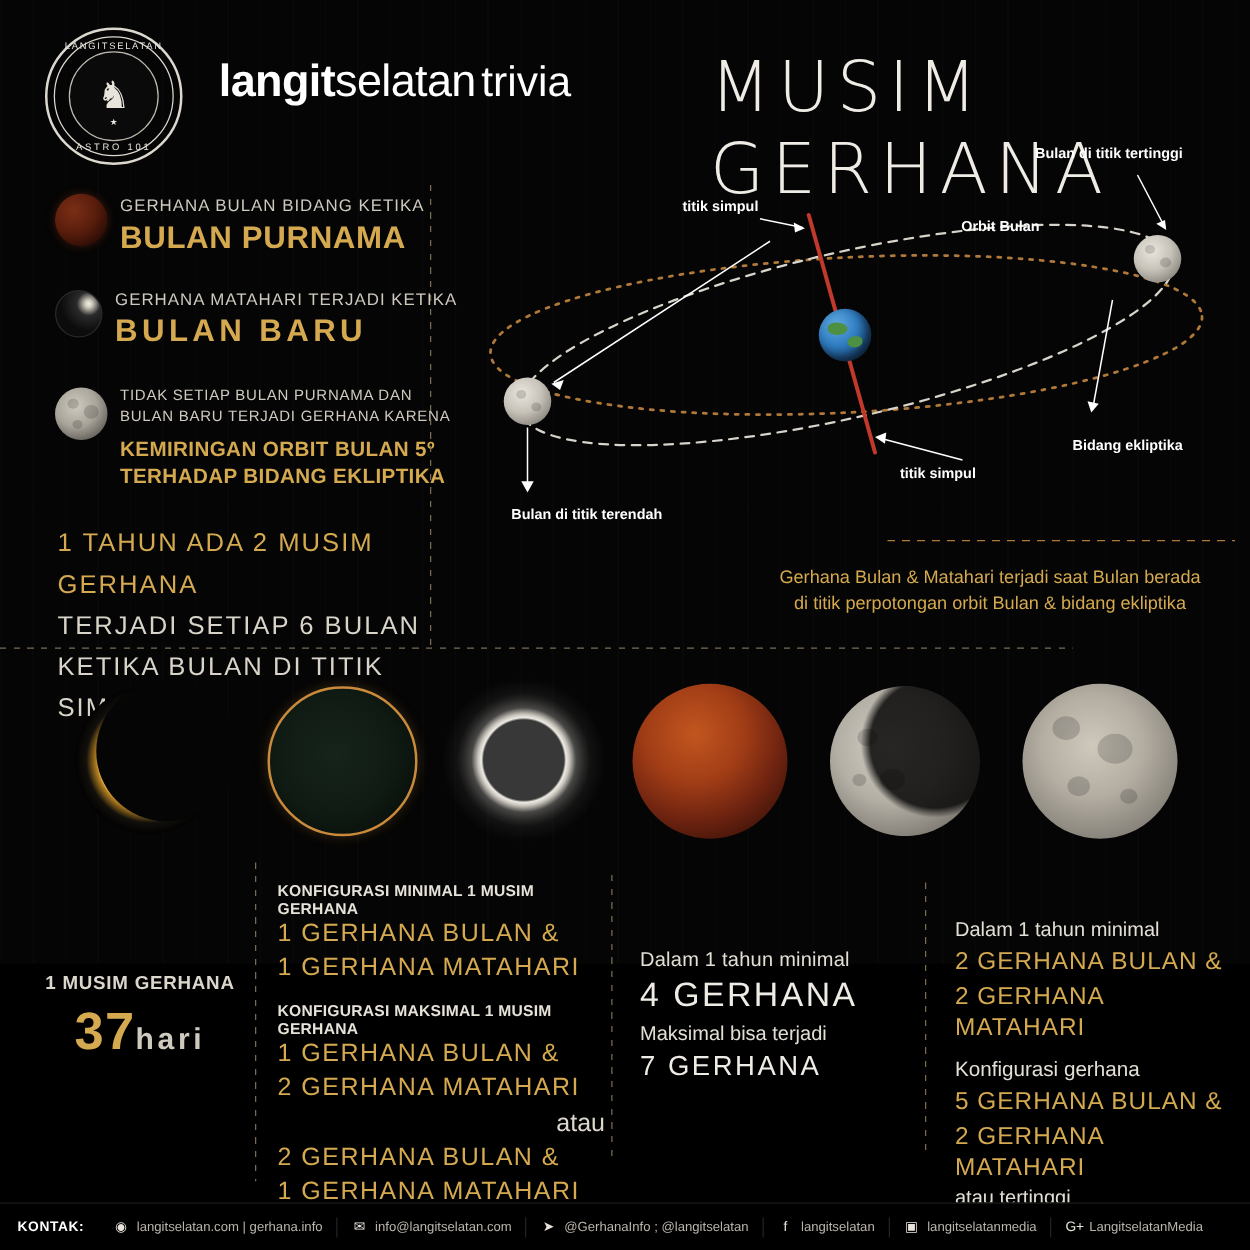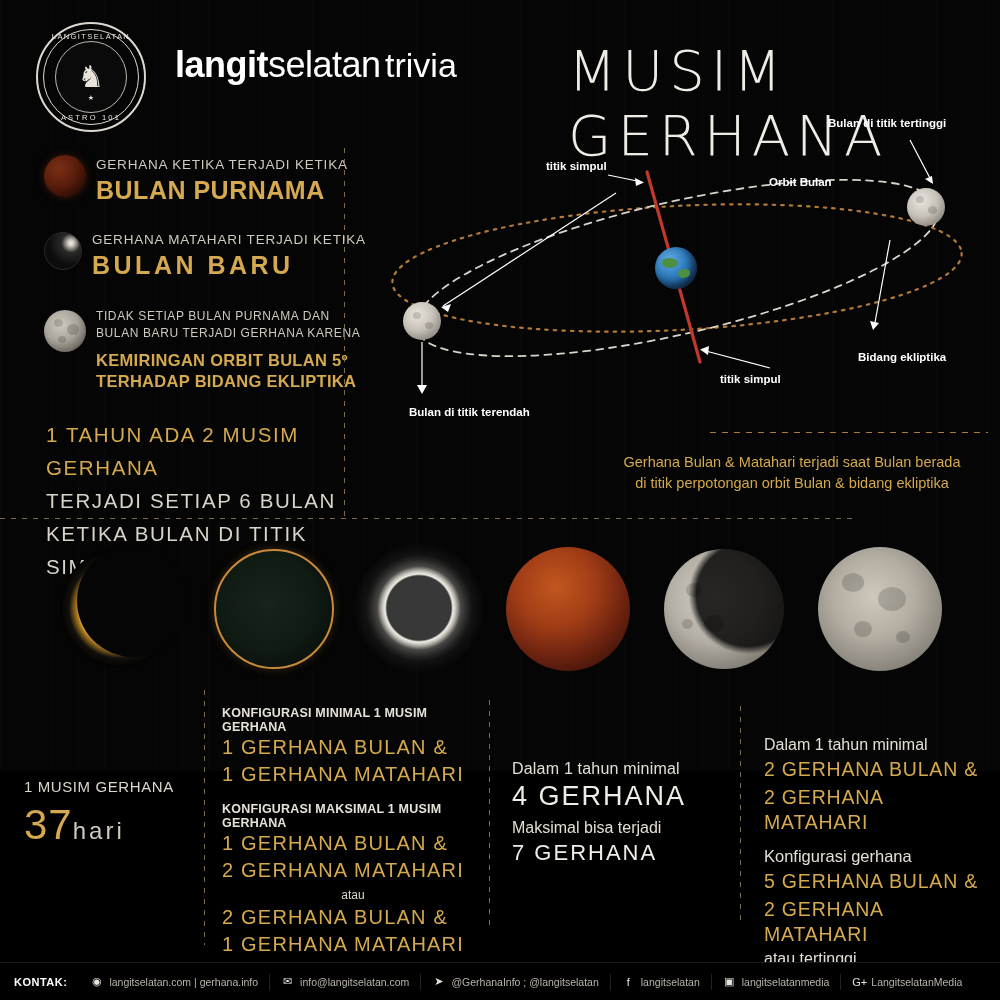--- a/index.html
+++ b/index.html
@@ -163,30 +163,30 @@
     background:
       radial-gradient(circle at 70% 38%, rgba(0,0,0,0.82) 0 46%, rgba(0,0,0,0) 53%),
       radial-gradient(circle at 42% 40%, #d6d2c9 0%, #b4afa5 45%, #7d7971 78%, #4a4741 100%);
   }
   #ecl6 { left: 818px; top: 547px; width: 124px; height: 124px;
     background: radial-gradient(circle at 45% 40%, #cfc9bd 0%, #b3ada2 40%, #8c877e 72%, #5d5a54 100%);
   }
   .crater { position:absolute; border-radius:50%; background: rgba(0,0,0,0.16); }
 
   
-  #blk1 { left: 24px; top: 778px; width: 176px; text-align: left; }
+  #blk1 { left: 24px; top: 778px; width: 176px; text-align: center; font-weight: bold; }
   #blk1 .l1 { font-size: 15px; letter-spacing: 0.6px; color: #dcd7cc; }
   #blk1 .l2 { margin-top: 6px; }
   #blk1 .num { font-size: 42px; color: #d4a94f; letter-spacing: 1px; }
   #blk1 .unit { font-size: 24px; color: #cfcabf; letter-spacing: 3px; }
 
   #blk2 { left: 222px; top: 706px; width: 262px; }
   .kmini { font-size: 12.5px; font-weight: bold; letter-spacing: 0.2px; color: #e6e2d8; }
   .kgold { font-size: 20px; letter-spacing: 1.2px; color: #d4a94f; line-height: 27px; }
-  .katau { font-size: 12px; color: #dcd7cc; text-align: center; margin: 4px 0 2px 0; }
+  .katau { font-size: 20px; color: #dcd7cc; text-align: right; margin: 4px 0 2px 0; }
 
   #blk3 { left: 512px; top: 760px; width: 214px; }
   #blk3 .t1 { font-size: 16px; color: #e3dfd5; letter-spacing: 0.2px; }
   #blk3 .t2 { font-size: 27px; color: #efece6; letter-spacing: 2px; margin-top: 3px; }
   #blk3 .t3 { font-size: 16px; color: #e3dfd5; margin-top: 7px; }
   #blk3 .t4 { font-size: 22px; color: #efece6; letter-spacing: 2px; margin-top: 3px; }
 
   #blk4 { left: 764px; top: 736px; width: 226px; }
   #blk4 .t1 { font-size: 16px; color: #e3dfd5; }
   #blk4 .g1 { font-size: 19.5px; color: #d4a94f; letter-spacing: 0.8px; line-height: 25px; margin-top: 3px; }
@@ -221,21 +221,21 @@
   </div>
 
   <div id="brand" class="abs">
     <span class="b1">langit</span><span class="b2">selatan</span>
     <span class="b3">trivia</span>
   </div>
 
   <div id="maintitle" class="abs">MUSIM GERHANA</div>
 
   <div id="b1moon" class="abs bullet-moon"></div>
-  <div id="b1t1" class="abs">GERHANA KETIKA TERJADI KETIKA</div>
+  <div id="b1t1" class="abs">GERHANA BULAN BIDANG KETIKA</div>
   <div id="b1t2" class="abs">BULAN PURNAMA</div>
 
   <div id="b2moon" class="abs bullet-moon"></div>
   <div id="b2t1" class="abs">GERHANA MATAHARI TERJADI KETIKA</div>
   <div id="b2t2" class="abs">BULAN BARU</div>
 
   <div id="b3moon" class="abs bullet-moon">
     <div class="crater" style="left:10px;top:9px;width:9px;height:8px;"></div>
     <div class="crater" style="left:23px;top:14px;width:12px;height:11px;"></div>
     <div class="crater" style="left:14px;top:26px;width:8px;height:7px;"></div>

